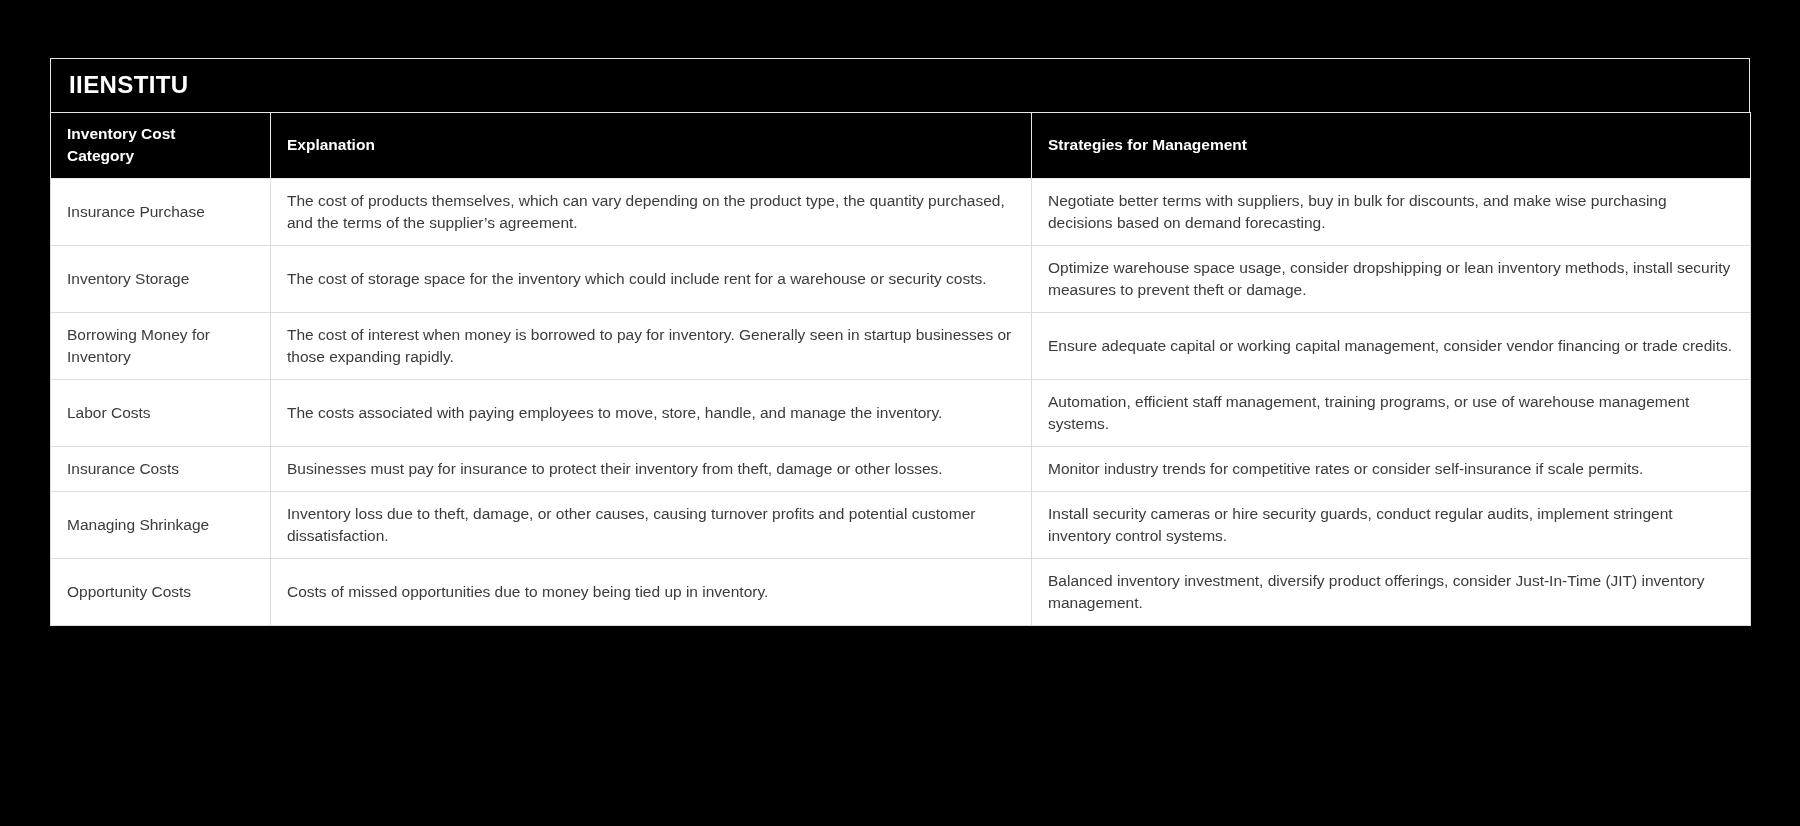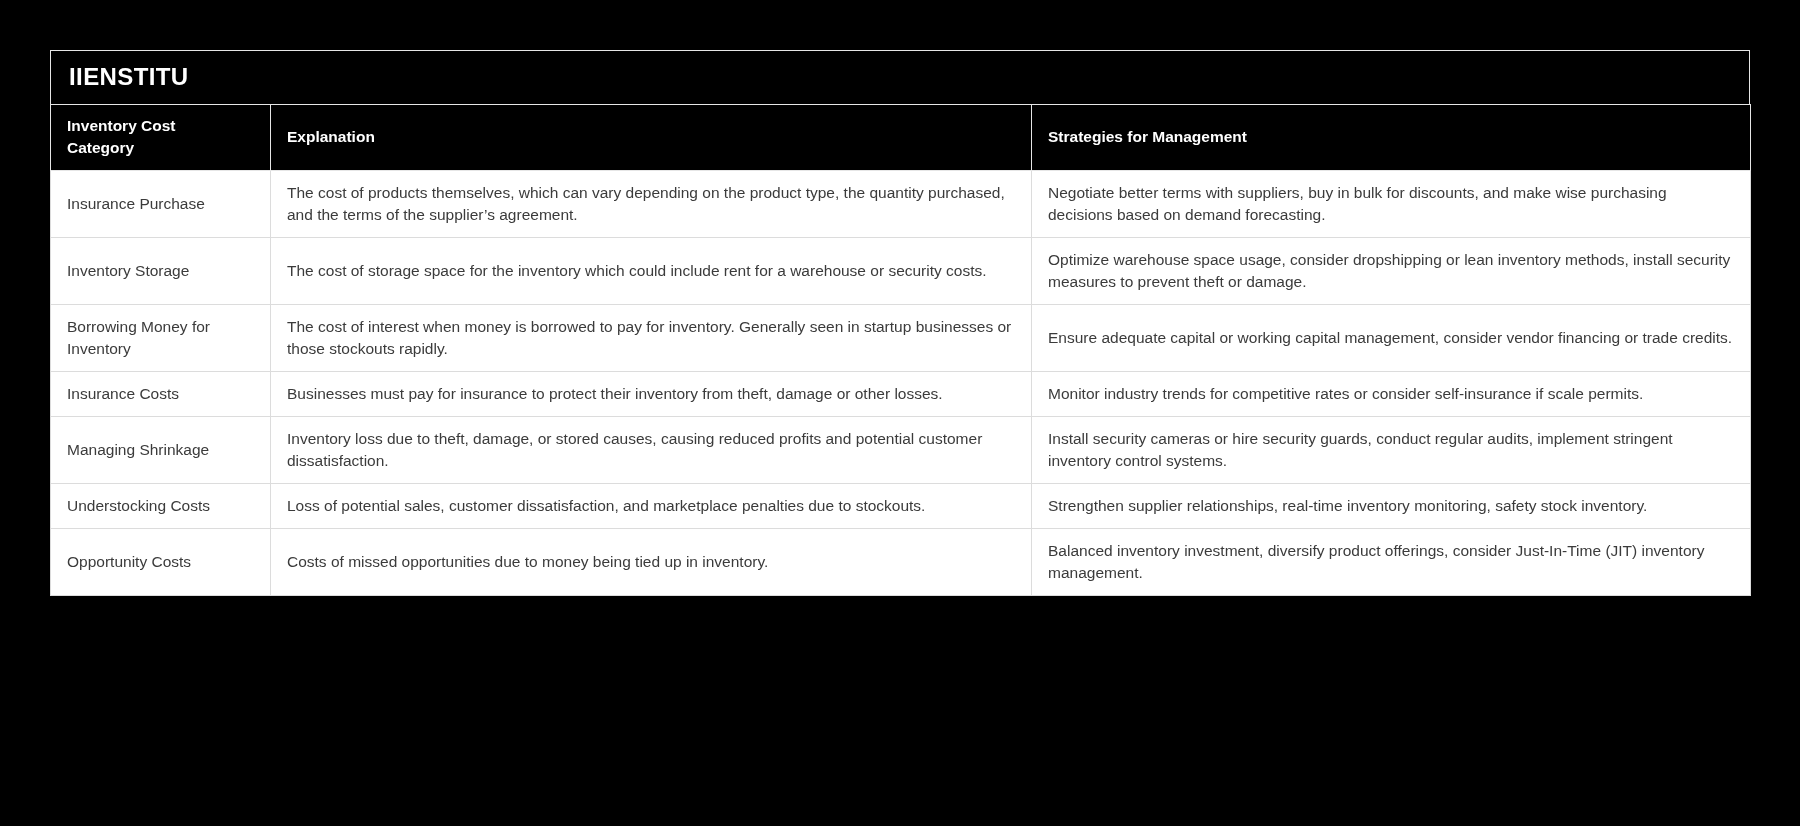--- a/index.html
+++ b/index.html
@@ -20,20 +20,21 @@
   }
   .title-bar {
     background: #000000;
     color: #ffffff;
     border: 1px solid #e6e6e6;
     border-bottom: none;
     font-size: 24px;
     font-weight: 700;
     padding: 12px 18px 13px 18px;
     letter-spacing: 0.4px;
+    margin-top: 8px;
   }
   table.cost-table {
     width: 100%;
     border-collapse: collapse;
     background: #7f1d1d;
     border: 1px solid #e6e6e6;
     table-layout: fixed;
   }
   col.c1 { width: 220px; }
   col.c2 { width: 761px; }
@@ -95,44 +96,44 @@
   </tr>
 
   <tr>
     <td>Inventory Storage</td>
     <td>The cost of storage space for the inventory which could include rent for a warehouse or security costs.</td>
     <td>Optimize warehouse space usage, consider dropshipping or lean inventory methods, install security measures to prevent theft or damage.</td>
   </tr>
 
   <tr>
     <td>Borrowing Money for Inventory</td>
-    <td>The cost of interest when money is borrowed to pay for inventory. Generally seen in startup businesses or those stockouts rapidly.</td>
+    <td>The cost of interest when money is borrowed to pay for inventory. Generally seen in startup businesses or those expanding rapidly.</td>
     <td>Ensure adequate capital or working capital management, consider vendor financing or trade credits.</td>
   </tr>
 
+  <tr>
+    <td>Labor Costs</td>
+    <td>The costs associated with paying employees to move, store, handle, and manage the inventory.</td>
+    <td>Automation, efficient staff management, training programs, or use of warehouse management systems.</td>
+  </tr>
 
   <tr>
     <td>Insurance Costs</td>
     <td>Businesses must pay for insurance to protect their inventory from theft, damage or other losses.</td>
     <td>Monitor industry trends for competitive rates or consider self-insurance if scale permits.</td>
   </tr>
 
   <tr>
     <td>Managing Shrinkage</td>
-    <td>Inventory loss due to theft, damage, or stored causes, causing reduced profits and potential customer dissatisfaction.</td>
+    <td>Inventory loss due to theft, damage, or other causes, causing turnover profits and potential customer dissatisfaction.</td>
     <td>Install security cameras or hire security guards, conduct regular audits, implement stringent inventory control systems.</td>
   </tr>
 
 
 
-  <tr>
-    <td>Understocking Costs</td>
-    <td>Loss of potential sales, customer dissatisfaction, and marketplace penalties due to stockouts.</td>
-    <td>Strengthen supplier relationships, real-time inventory monitoring, safety stock inventory.</td>
-  </tr>
 
   <tr>
     <td>Opportunity Costs</td>
     <td>Costs of missed opportunities due to money being tied up in inventory.</td>
     <td>Balanced inventory investment, diversify product offerings, consider Just-In-Time (JIT) inventory management.</td>
   </tr>
 </tbody>
   </table>
 </div>
 

